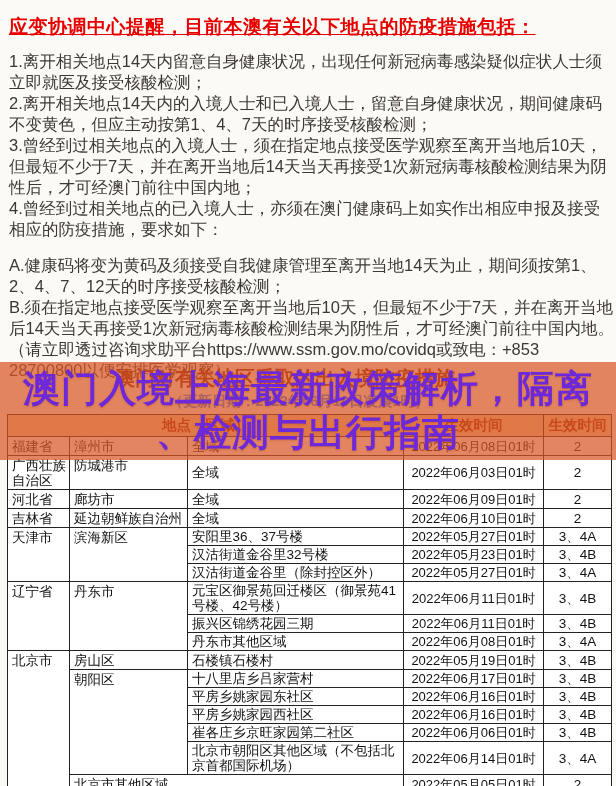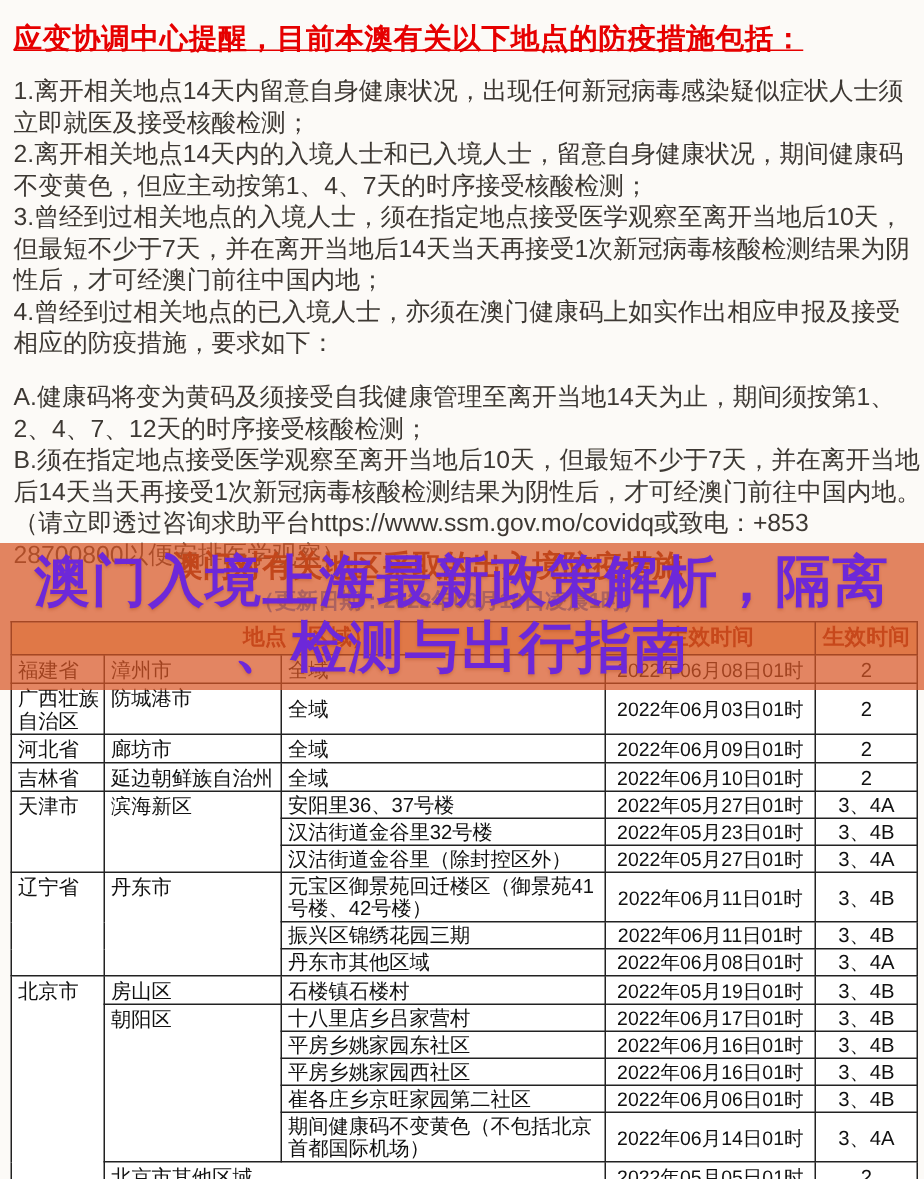--- a/index.html
+++ b/index.html
@@ -162,21 +162,21 @@
             <td class="cell-area">平房乡姚家园西社区</td>
             <td class="cell-date">2022年06月16日01时</td>
             <td class="cell-meas">3、4B</td>
           </tr>
           <tr>
             <td class="cell-area">崔各庄乡京旺家园第二社区</td>
             <td class="cell-date">2022年06月06日01时</td>
             <td class="cell-meas">3、4B</td>
           </tr>
           <tr>
-            <td class="cell-area">期间健康码不变黄色（不包括北京首都国际机场）</td>
+            <td class="cell-area">北京市朝阳区其他区域（不包括北京首都国际机场）</td>
             <td class="cell-date">2022年06月14日01时</td>
             <td class="cell-meas">3、4A</td>
           </tr>
           <tr>
             <td colspan="2" class="cell-city">北京市其他区域</td>
             <td class="cell-date">2022年05月05日01时</td>
             <td class="cell-meas">2</td>
           </tr>
           <tr>
             <td class="cell-prov"></td>

